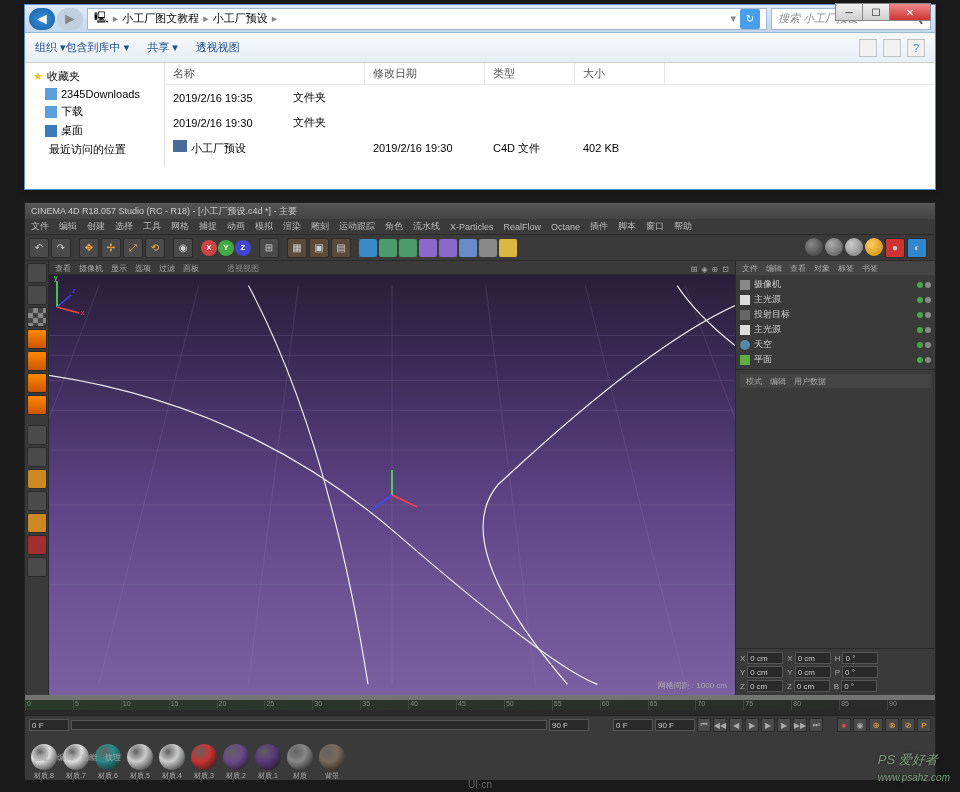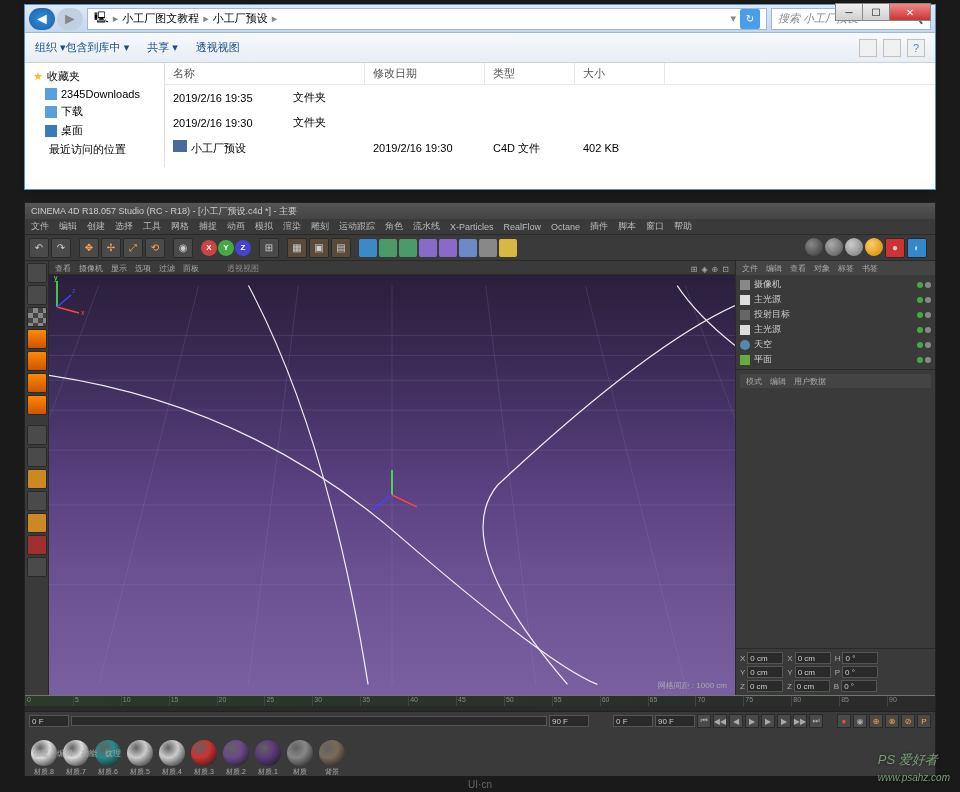--- a/index.html
+++ b/index.html
@@ -85,21 +85,21 @@
 .obj-dots { margin-left: auto; display: flex; gap: 2px; }
 .dot { width: 6px; height: 6px; border-radius: 50%; }
 .dg { background: #4a4; } .dgr { background: #888; }
 .attr-panel { flex: 1; padding: 4px; }
 .attr-tabs { height: 14px; background: #444; color: #aaa; font-size: 8px; display: flex; gap: 8px; padding: 0 6px; align-items: center; }
 .coord-panel { border-top: 1px solid #2a2a2a; padding: 2px 4px; font-size: 8px; color: #aaa; }
 .coord-row { display: flex; gap: 4px; padding: 1px 0; }
 .coord-cell { display: flex; gap: 2px; align-items: center; }
 .coord-cell input { width: 36px; height: 12px; background: #2a2a2a; border: 1px solid #555; color: #ccc; font-size: 8px; padding: 0 2px; }
 
-.c4d-bottom { height: 80px; background: #3a3a3a; border-top: 1px solid #737373; }
+.c4d-bottom { height: 80px; background: #3a3a3a; border-top: 5px solid #737373; }
 .timeline { height: 16px; background: #2a2a2a; border-bottom: 1px solid #222; position: relative; }
 .tl-ruler { height: 10px; background: linear-gradient(to right, #2a3a2a, #2a2a2a); display: flex; font-size: 7px; color: #888; }
 .tl-tick { flex: 1; border-left: 1px solid #444; padding-left: 1px; }
 .tl-controls { height: 18px; display: flex; align-items: center; padding: 0 4px; gap: 2px; font-size: 8px; color: #aaa; }
 .tl-field { width: 40px; height: 12px; background: #2a2a2a; border: 1px solid #555; color: #ccc; font-size: 8px; padding: 0 2px; }
 .tl-btn { width: 14px; height: 14px; background: #4a4a4a; border: 1px solid #2a2a2a; display: flex; align-items: center; justify-content: center; }
 .materials { height: 46px; background: #3a3a3a; display: flex; align-items: center; padding: 2px 4px; gap: 4px; }
 .mat-menu { font-size: 8px; color: #aaa; display: flex; gap: 8px; padding: 0 4px; position: absolute; }
 .mat-list { display: flex; gap: 2px; margin-top: 12px; }
 .mat-ball { width: 30px; height: 38px; display: flex; flex-direction: column; align-items: center; }

